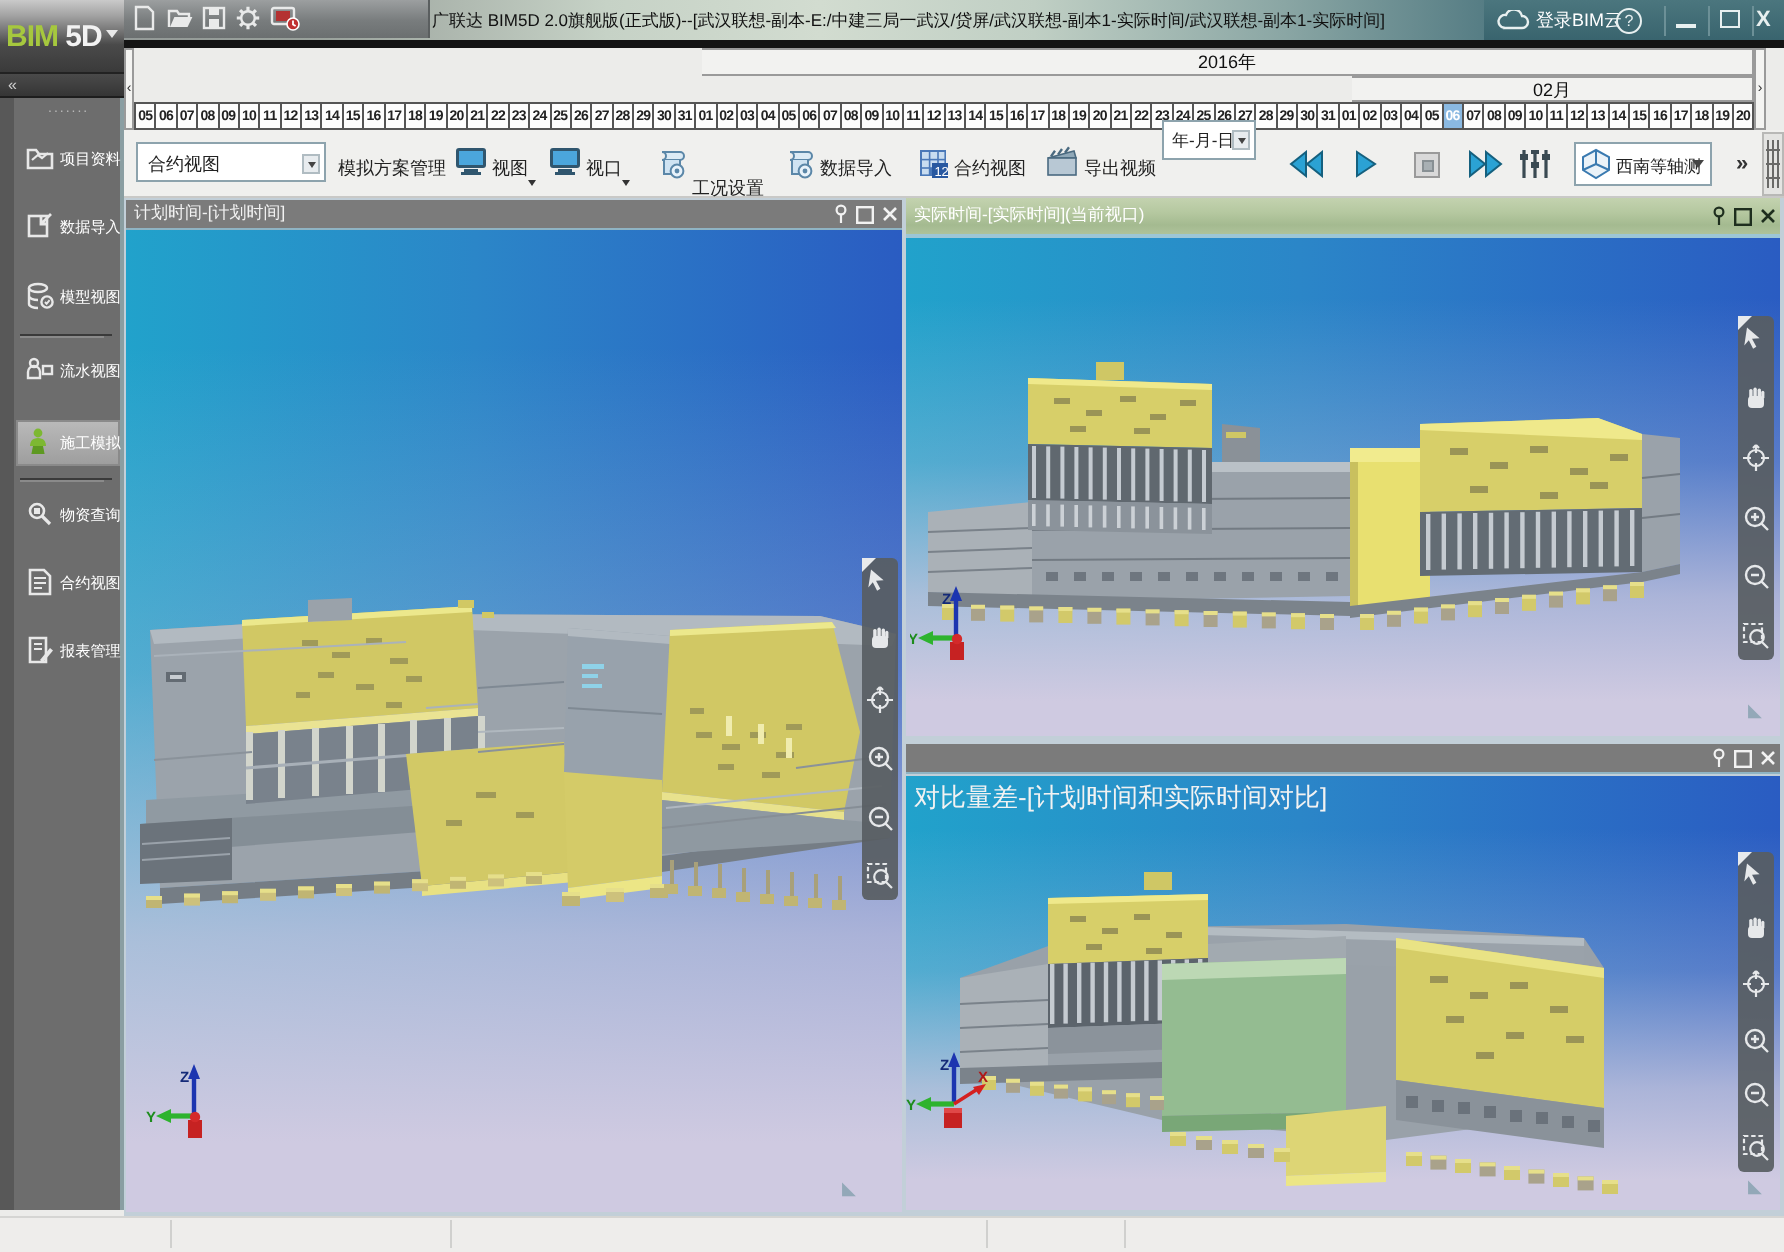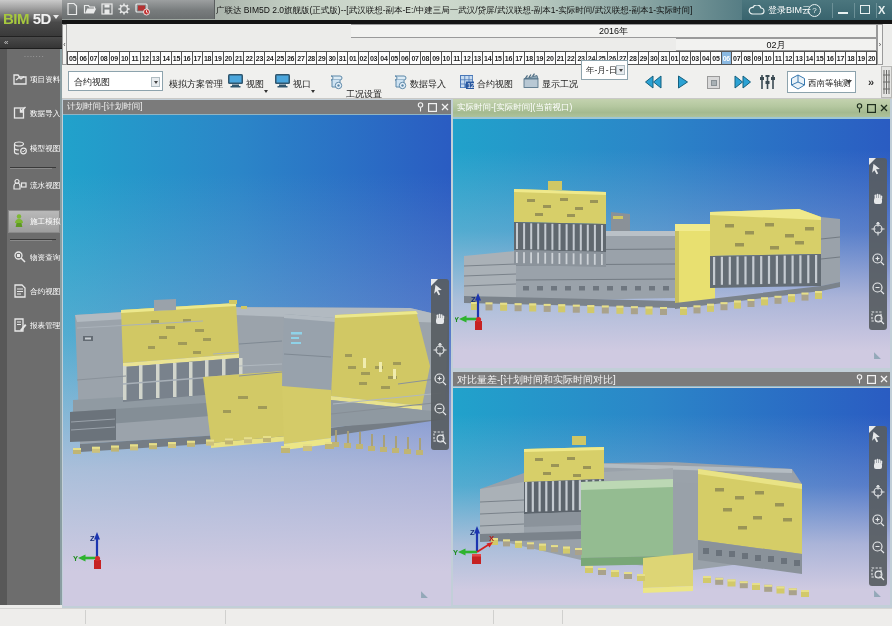--- a/index.html
+++ b/index.html
@@ -253,21 +253,21 @@
         </g>
         <rect x="7" y="7.5" width="8" height="7.5" fill="#2858a0"></rect>
         <text x="8.2" y="13.8" font-size="6.5" fill="#fff">12</text>
       </svg></div>
 <div class="abs" style="left:477px;top:78px;font-size:9px;color:#222;white-space:nowrap">合约视图</div>
 <div class="abs" style="left:523px;top:73px;width:17px;height:17px"><svg width="17" height="17">
         <path d="M1 6 l13-3.5 1 3.5 z" fill="#8fa8b8" stroke="#4a6a80" stroke-width="0.8"></path>
         <rect x="1" y="6" width="14" height="8.5" fill="#b8c8d4" stroke="#4a6a80" stroke-width="0.8"></rect>
         <path d="M2.5 5.2 l2-2.8 M6 4.3 l2-2.8 M9.5 3.4 l2-2.8" stroke="#4a6a80" stroke-width="1.2"></path>
       </svg></div>
-<div class="abs" style="left:542px;top:78px;font-size:9px;color:#222;white-space:nowrap">显示工况</div>
+<div class="abs" style="left:542px;top:78px;font-size:9px;color:#222;white-space:nowrap">导出视频</div>
 <div class="abs" style="left:581px;top:60px;width:47px;height:20px;background:#ffffff;border:1px solid #8da3ad">
       <div class="abs" style="left:4px;top:4px;font-size:8.5px;color:#222">年-月-日</div>
       <div class="abs" style="right:2px;top:4px;width:9px;height:10px;background:#e8ecef;border:1px solid #b0bcc2">
         <div class="abs" style="left:1.5px;top:3px;border-left:2.5px solid transparent;border-right:2.5px solid transparent;border-top:3.5px solid #444"></div>
       </div>
     </div>
 <div class="abs" style="left:644px;top:75px;width:18px;height:14px"><svg width="18" height="14">
         <path d="M9 1 L1.5 7 L9 13z" style="fill:#2ba2d4;stroke:#15607e;stroke-width:1"></path>
         <path d="M17 1 L9.5 7 L17 13z" style="fill:#2ba2d4;stroke:#15607e;stroke-width:1"></path>
       </svg></div>
@@ -710,21 +710,21 @@
         <path d="M5 31 l7.5-3.5 v7z" fill="#2eb32e"></path>
         <text x="0" y="34" font-size="7.5" fill="#1d8c1d" font-weight="bold">Y</text>
         <rect x="21" y="33" width="7" height="9" fill="#c62222"></rect>
         <circle cx="24.5" cy="31.5" r="2.6" fill="#d42a2a"></circle>
       </svg>
     </div>
 <div class="abs" style="left:874px;top:350px;color:#93a8b8;font-size:9px">◣</div>
 <div class="abs" style="left:453px;top:388px;width:437px;height:217px;background:linear-gradient(to bottom,rgba(197,196,220,0) 12%,rgba(197,196,220,0.30) 45%,rgba(199,197,221,0.82) 72%,rgba(207,202,225,1) 93%),linear-gradient(to right,#21a2cb 0%,#2b86c8 45%,#2a5cc2 100%)"></div>
 <div class="abs" style="left:453px;top:372px;width:437px;height:14px;background:#7b7b7b"></div>
 <div class="abs" style="left:453px;top:386px;width:437px;height:1px;background:#8fb4c4"></div>
-<div class="abs" style="left:457px;top:373px;font-size:10px;color:#f2f2f2;white-space:nowrap">对比量差-[计划时间和实际时间对比]</div>
+<div class="abs" style="left:457px;top:390px;font-size:13px;color:#f2f2f2;white-space:nowrap">对比量差-[计划时间和实际时间对比]</div>
 <div class="abs" style="left:856px;top:374px;width:32px;height:10px;display:flex;gap:4px;align-items:center">
       <svg width="7" height="10">
         <circle cx="3.5" cy="3" r="2.2" fill="none" stroke="#f2f2f2" stroke-width="1.1"></circle>
         <path d="M3.5 5.5 v4" stroke="#f2f2f2" stroke-width="1.1"></path>
       </svg>
       <svg width="9" height="9">
         <rect x="0.5" y="0.5" width="8" height="8" fill="none" stroke="#f2f2f2" stroke-width="1.4"></rect>
       </svg>
       <svg width="8" height="8">
         <path d="M1 1 L7 7 M7 1 L1 7" stroke="#f2f2f2" stroke-width="1.3"></path>

